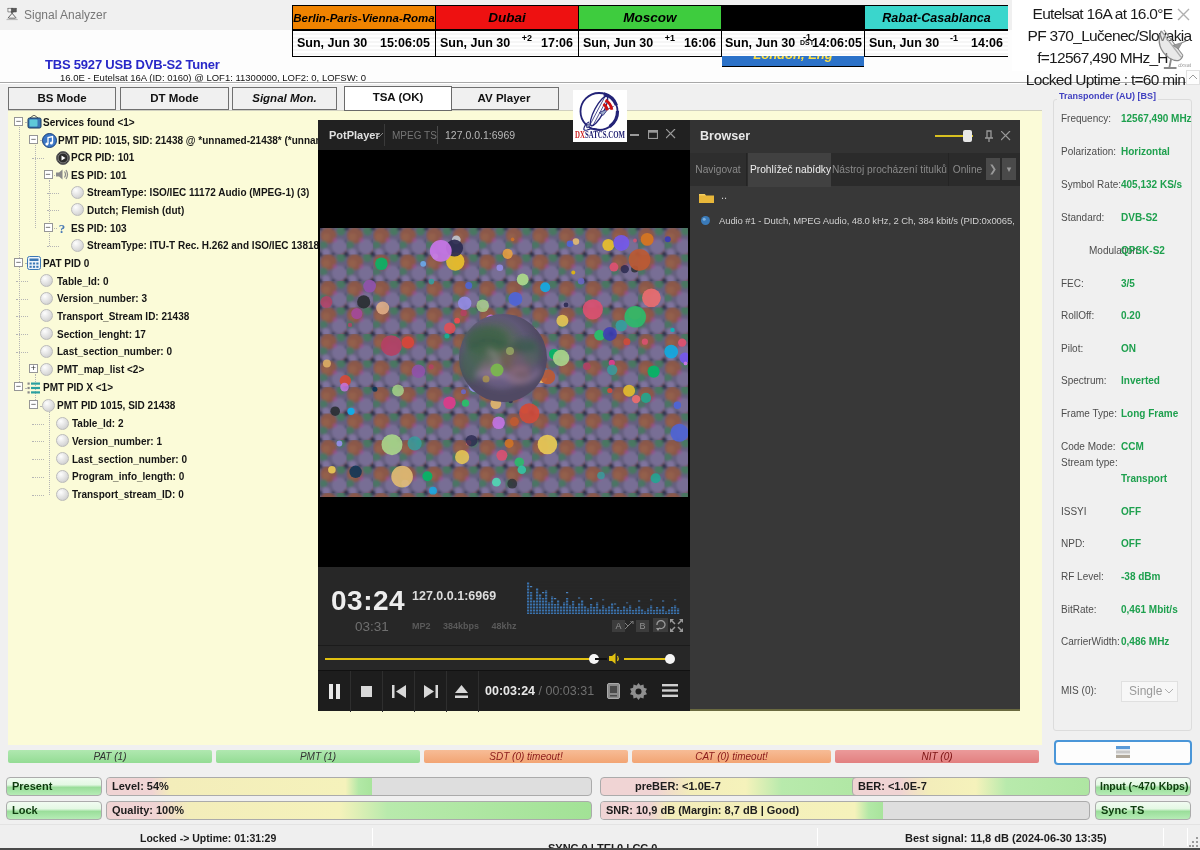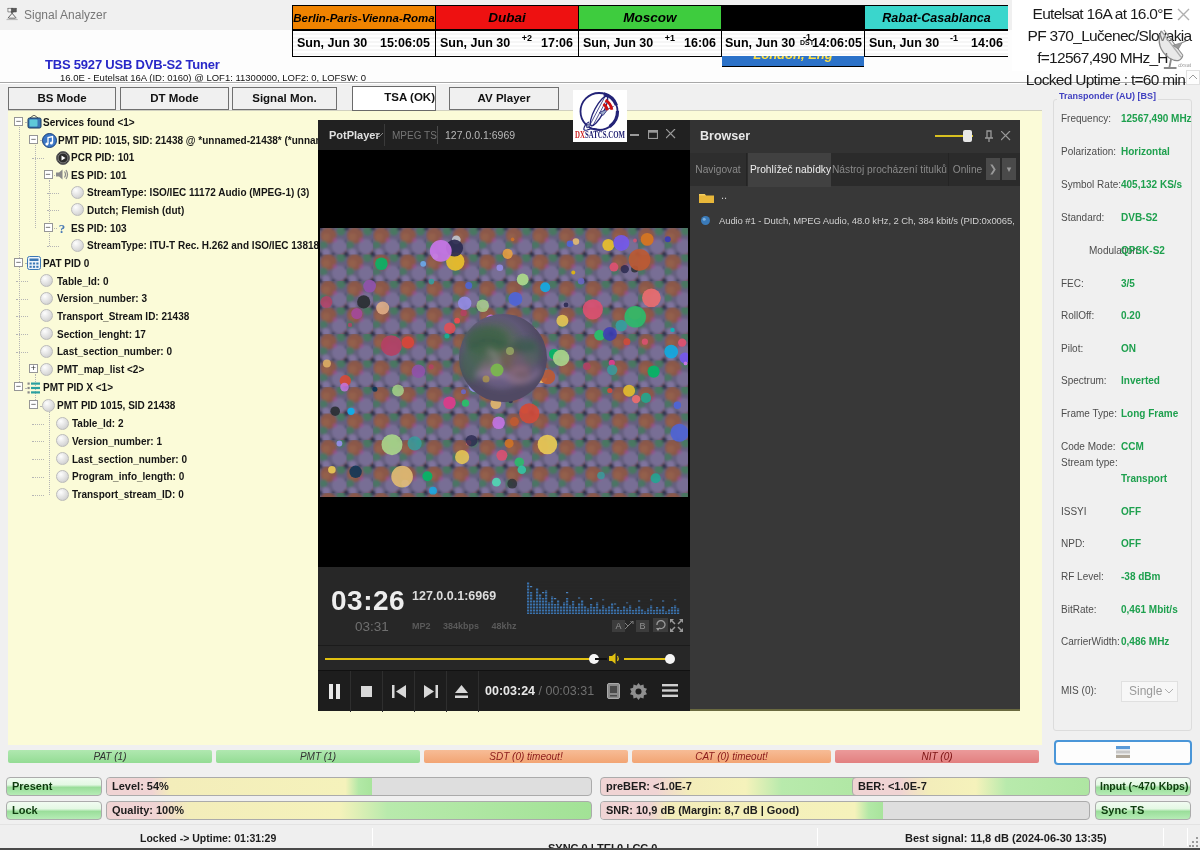--- a/index.html
+++ b/index.html
@@ -69,22 +69,22 @@
   </g>
  </svg>
  <div class="t">Signal Analyzer</div>
 </div>
 <div id="whitestrip"></div>
 <div id="tbsline">TBS 5927 USB DVB-S2 Tuner</div>
 <div id="lofline">16.0E - Eutelsat 16A (ID: 0160) @ LOF1: 11300000, LOF2: 0, LOFSW: 0</div>
 <div id="groove"></div>
 <div class="tabbtn" style="left:8px;width:108px;">BS Mode</div>
 <div class="tabbtn" style="left:120px;width:109px;">DT Mode</div>
-<div class="tabbtn" style="left:232px;width:105px;">Signal Mon.</div>
-<div class="tabbtn active" style="left:352px;width:84px;text-align:right;">TSA (OK)</div>
+<div class="tabbtn" style="left:232px;width:105px;font-style:italic;">Signal Mon.</div>
+<div class="tabbtn active" style="left:344px;width:108px;">TSA (OK)</div>
 <div class="tabbtn" style="left:449px;width:110px;">AV Player</div>
 <div id="yellow"></div>
 
 <div class="abs" style="left:19px;top:127px;width:1px;height:261px;border-left:1px dotted #b5b5b5;"></div>
 <div class="abs" style="left:35px;top:145px;width:1px;height:83px;border-left:1px dotted #b5b5b5;"></div>
 <div class="abs" style="left:49px;top:180px;width:1px;height:65.5px;border-left:1px dotted #b5b5b5;"></div>
 <div class="abs" style="left:49px;top:410px;width:1px;height:84.5px;border-left:1px dotted #b5b5b5;"></div>
 <div class="abs" style="left:35px;top:374px;width:1px;height:31.5px;border-left:1px dotted #b5b5b5;"></div>
 <div class="abs" style="left:24.5px;top:122px;width:4.5px;height:1px;border-top:1px dotted #b5b5b5;"></div>
 <div class="ebox" style="left:14.0px;top:116.5px;">−</div>
@@ -397,21 +397,21 @@
     <path d="M168 122 Q182 130 174 144" stroke="#d8b8d0" stroke-width="2.5" fill="none" opacity="0.55"></path>
     <path d="M190 145 Q200 138 208 144" stroke="#b890c0" stroke-width="2.5" fill="none" opacity="0.6"></path>
    </g>
    <circle cx="177" cy="142" r="6.5" fill="#84cc4e" opacity="0.9"></circle>
    <circle cx="190" cy="123" r="4" fill="#a8bc6a" opacity="0.8"></circle>
    <circle cx="166" cy="151" r="3.5" fill="#c8ac48" opacity="0.7"></circle>
   </g>
   <rect width="368" height="269" fill="#241e38" opacity="0.10"></rect>
  </svg>
  <div id="pinfo">
-  <div class="abs" style="left:13px;top:18px;font-size:28px;font-weight:bold;color:#ededed;letter-spacing:0.5px;">03:26</div>
+  <div class="abs" style="left:13px;top:18px;font-size:28px;font-weight:bold;color:#ededed;letter-spacing:0.5px;">03:24</div>
   <div class="abs" style="left:37px;top:52px;font-size:13.5px;color:#6f6f6f;">03:31</div>
   <div class="abs" style="left:94px;top:22px;font-size:12.5px;font-weight:bold;color:#dcdcdc;">127.0.0.1:6969</div>
   <div class="abs" style="left:94px;top:54px;font-size:9px;color:#5a5a5a;font-weight:bold;">MP2&nbsp;&nbsp;&nbsp;&nbsp;&nbsp;384kbps&nbsp;&nbsp;&nbsp;&nbsp;&nbsp;48khz</div>
   <svg class="abs" style="left:209px;top:13px" width="153" height="34" viewBox="0 0 153 34">
         <rect x="0" y="2" width="2.2" height="32" fill="#3a72ad"></rect>
         <rect x="3" y="12" width="2.2" height="22" fill="#3a72ad"></rect>
         <rect x="3" y="6" width="2.2" height="1.5" fill="#4a82bd"></rect>
         <rect x="6" y="20" width="2.2" height="14" fill="#3a72ad"></rect>
         <rect x="9" y="8" width="2.2" height="26" fill="#3a72ad"></rect>
         <rect x="12" y="14" width="2.2" height="20" fill="#3a72ad"></rect>
@@ -636,21 +636,21 @@
     <rect x="0" y="8.8" width="14" height="3.2" fill="#b0a89a"></rect>
   </svg>
 
 <div class="pidbar" style="left:8px;width:204px;background:linear-gradient(to bottom,#b0e8b0,#94dc94);color:#333;">PAT (1)</div>
 <div class="pidbar" style="left:216px;width:204px;background:linear-gradient(to bottom,#b0e8b0,#94dc94);color:#333;">PMT (1)</div>
 <div class="pidbar" style="left:424px;width:204px;background:linear-gradient(to bottom,#f7bc96,#f2a473);color:#8a1a1a;">SDT (0) timeout!</div>
 <div class="pidbar" style="left:632px;width:199px;background:linear-gradient(to bottom,#f7bc96,#f2a473);color:#8a1a1a;">CAT (0) timeout!</div>
 <div class="pidbar" style="left:835px;width:204px;background:linear-gradient(to bottom,#eb9a9a,#e28080);color:#7a1010;">NIT (0)</div>
 <div class="sigbar greenbar" style="left:6px;top:777px;width:96px;background:linear-gradient(to bottom,#f1fcf1 0%,#e4f8e4 40%,#9ade9a 55%,#b6ecb6 100%);"><span>Present</span></div>
 <div class="sigbar" style="left:106px;top:777px;width:486px;background:#dedede;"><div style="position:absolute;left:0;top:0;width:265px;height:17px;background:linear-gradient(to right,#f0d4d4 0%,#f0d4d4 17%,#f3edba 24%,#f5f2bb 90%,#b2e8a6 95%,#a8e49c 100%);"></div><span>Level: 54%</span></div>
-<div class="sigbar" style="left:600px;top:777px;width:280px;background:linear-gradient(to right,#f0d4d4 0%,#f0d4d4 20%,#f3edba 32%,#f5f2bb 52%,#b8eaac 65%,#aee6a2 100%);"><span>preBER: &lt;1.0E-7</span></div>
+<div class="sigbar" style="left:600px;top:777px;width:280px;background:linear-gradient(to right,#f0d4d4 0%,#f0d4d4 20%,#f3edba 32%,#f5f2bb 52%,#b8eaac 65%,#aee6a2 100%);padding-left:29px;"><span>preBER: &lt;1.0E-7</span></div>
 <div class="sigbar" style="left:852px;top:777px;width:238px;background:linear-gradient(to right,#f0d4d4 0%,#f0d4d4 20%,#f3edba 32%,#f5f2bb 52%,#b8eaac 65%,#aee6a2 100%);"><span>BER: &lt;1.0E-7</span></div>
 <div class="sigbar greenbar" style="left:1095px;top:777px;width:96px;background:linear-gradient(to bottom,#f1fcf1 0%,#e4f8e4 40%,#9ade9a 55%,#b6ecb6 100%);font-size:10.5px;"><span style="padding-left:4px;">Input (~470 Kbps)</span></div>
 <div class="sigbar greenbar" style="left:6px;top:801px;width:96px;background:linear-gradient(to bottom,#f1fcf1 0%,#e4f8e4 40%,#9ade9a 55%,#b6ecb6 100%);"><span>Lock</span></div>
 <div class="sigbar" style="left:106px;top:801px;width:486px;background:linear-gradient(to right,#f0d4d4 0%,#f0d4d4 10%,#f3edba 17%,#f5f2bb 48%,#b8eaac 58%,#a2e296 100%);"><span>Quality: 100%</span></div>
 <div class="sigbar" style="left:600px;top:801px;width:490px;background:#dedede;"><div style="position:absolute;left:0;top:0;width:282px;height:17px;background:linear-gradient(to right,#f0d4d4 0%,#f0d4d4 17%,#f3edba 24%,#f5f2bb 90%,#b2e8a6 95%,#a8e49c 100%);"></div><span>SNR: 10,9 dB (Margin: 8,7 dB | Good)</span></div>
 <div class="sigbar greenbar" style="left:1095px;top:801px;width:96px;background:linear-gradient(to bottom,#f1fcf1 0%,#e4f8e4 40%,#9ade9a 55%,#b6ecb6 100%);"><span>Sync TS</span></div>
 <div id="statusbar"></div>
 <div class="abs" style="left:140px;top:832px;font-size:10.5px;font-weight:bold;color:#1c1c1c;">Locked -&gt; Uptime: 01:31:29</div>
 <div class="abs" style="left:548px;top:832px;font-size:11px;font-weight:bold;color:#1c1c1c;margin-top:10px;">SYNC 0 | TEI 0 | CC 0</div>
 <div class="abs" style="left:905px;top:832px;font-size:11px;font-weight:bold;color:#1c1c1c;">Best signal: 11,8 dB (2024-06-30 13:35)</div>

